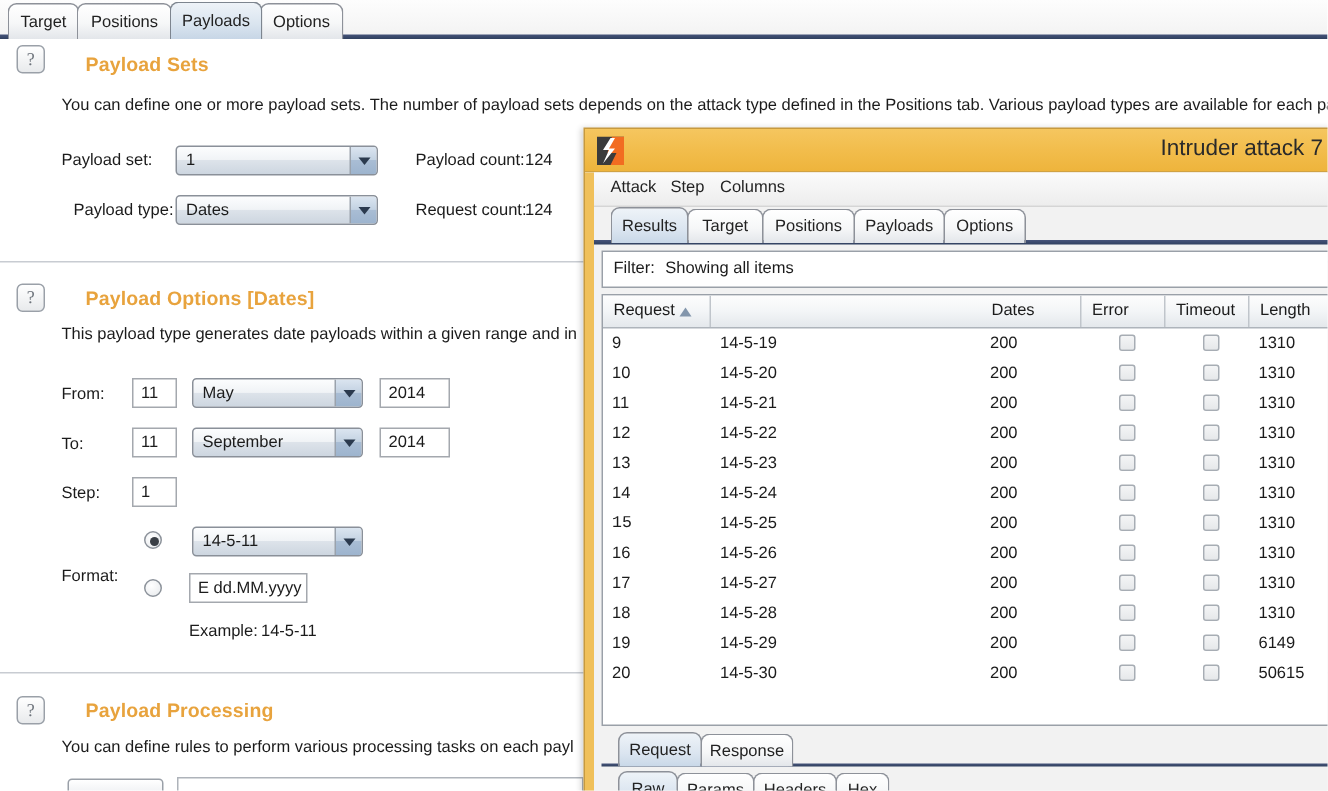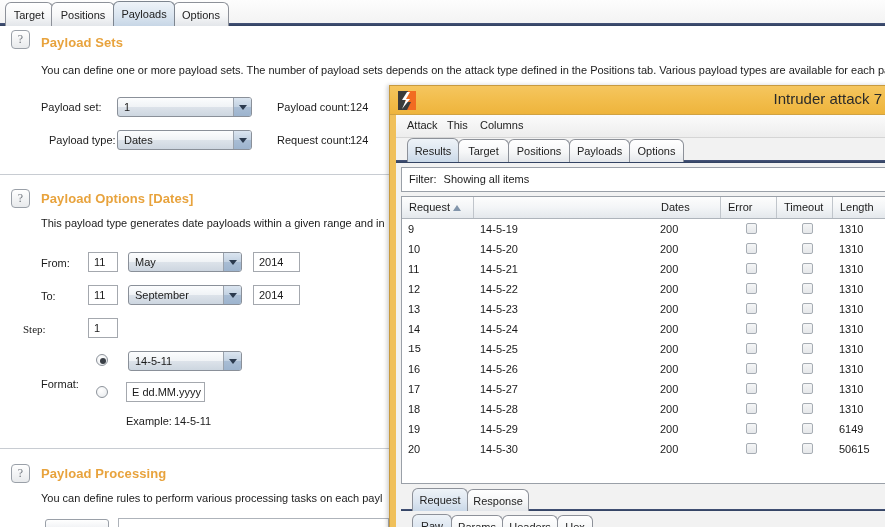--- a/index.html
+++ b/index.html
@@ -46,21 +46,21 @@
   }
   .help-icon {
     position:absolute; width:19px; height:19px;
     border:1px solid #9aa0a8; border-radius:4px;
     background: linear-gradient(#ffffff, #e8eaec);
     color:#6d737b; font-size:12px; text-align:center; line-height:17px;
     font-family:"Liberation Serif", serif;
   }
   .sec-title {
     position:absolute; font-size:13px; font-weight:bold; color:#e8a33d;
-    letter-spacing:0.1px; white-space:nowrap;
+    letter-spacing:0.1px; white-space:nowrap;margin-left:16px;
   }
   .sec-desc {
     position:absolute; font-size:11px; color:#1b1b1b; white-space:nowrap;
   }
   .fld-label { position:absolute; font-size:11px; color:#1b1b1b; white-space:nowrap; }
 
   
   .combo {
     position:absolute; height:20px;
     border:1px solid #8a9099; border-radius:3px;
@@ -246,21 +246,21 @@
     <div class="fld-label" style="left:41px;top:290px;">To:</div>
     <div class="txt" style="left:88px;top:285px;width:30px;">11</div>
     <div class="combo" style="left:128px;top:285px;width:114px;">
       <div class="cv">September</div>
       <div class="arrowbox">
           <i></i>
         </div>
     </div>
     <div class="txt" style="left:253px;top:285px;width:47px;">2014</div>
 
-    <div class="fld-label" style="left:23px;top:323px;font-family:Liberation Serif, serif;">Step:</div>
+    <div class="fld-label" style="left:41px;top:323px;">Step:</div>
     <div class="txt" style="left:88px;top:318px;width:30px;">1</div>
 
     <div class="fld-label" style="left:41px;top:356px;margin-top:22px;">Format:</div>
     <div class="radio on" style="left:96px;top:354px;"></div>
     <div class="combo" style="left:128px;top:351px;width:114px;">
       <div class="cv">14-5-11</div>
       <div class="arrowbox">
           <i></i>
         </div>
     </div>
@@ -289,21 +289,21 @@
         <path d="M10 0 L18 0 L18 19 L9 19 L13 11 L7 11 Z" fill="#f26c21"></path>
         <path d="M9 1 L4 9 L8 9 L4 18 L12 8 L8 8 L12 1 Z" fill="#ffffff"></path>
       </svg>
       <div class="ttl">Intruder attack 7</div>
     </div>
 
     <div class="win-body">
 
       <div class="menubar">
         <div class="menuitem" style="left:11px;">Attack</div>
-        <div class="menuitem" style="left:51px;">This</div>
+        <div class="menuitem" style="left:51px;">Step</div>
         <div class="menuitem" style="left:84px;">Columns</div>
       </div>
 
       <div class="wtabstrip">
         <div class="wtab sel" style="left:11px;width:52px;">
             <span>Results</span>
           </div>
         <div class="wtab" style="left:62px;width:51px;">
             <span>Target</span>
           </div>

